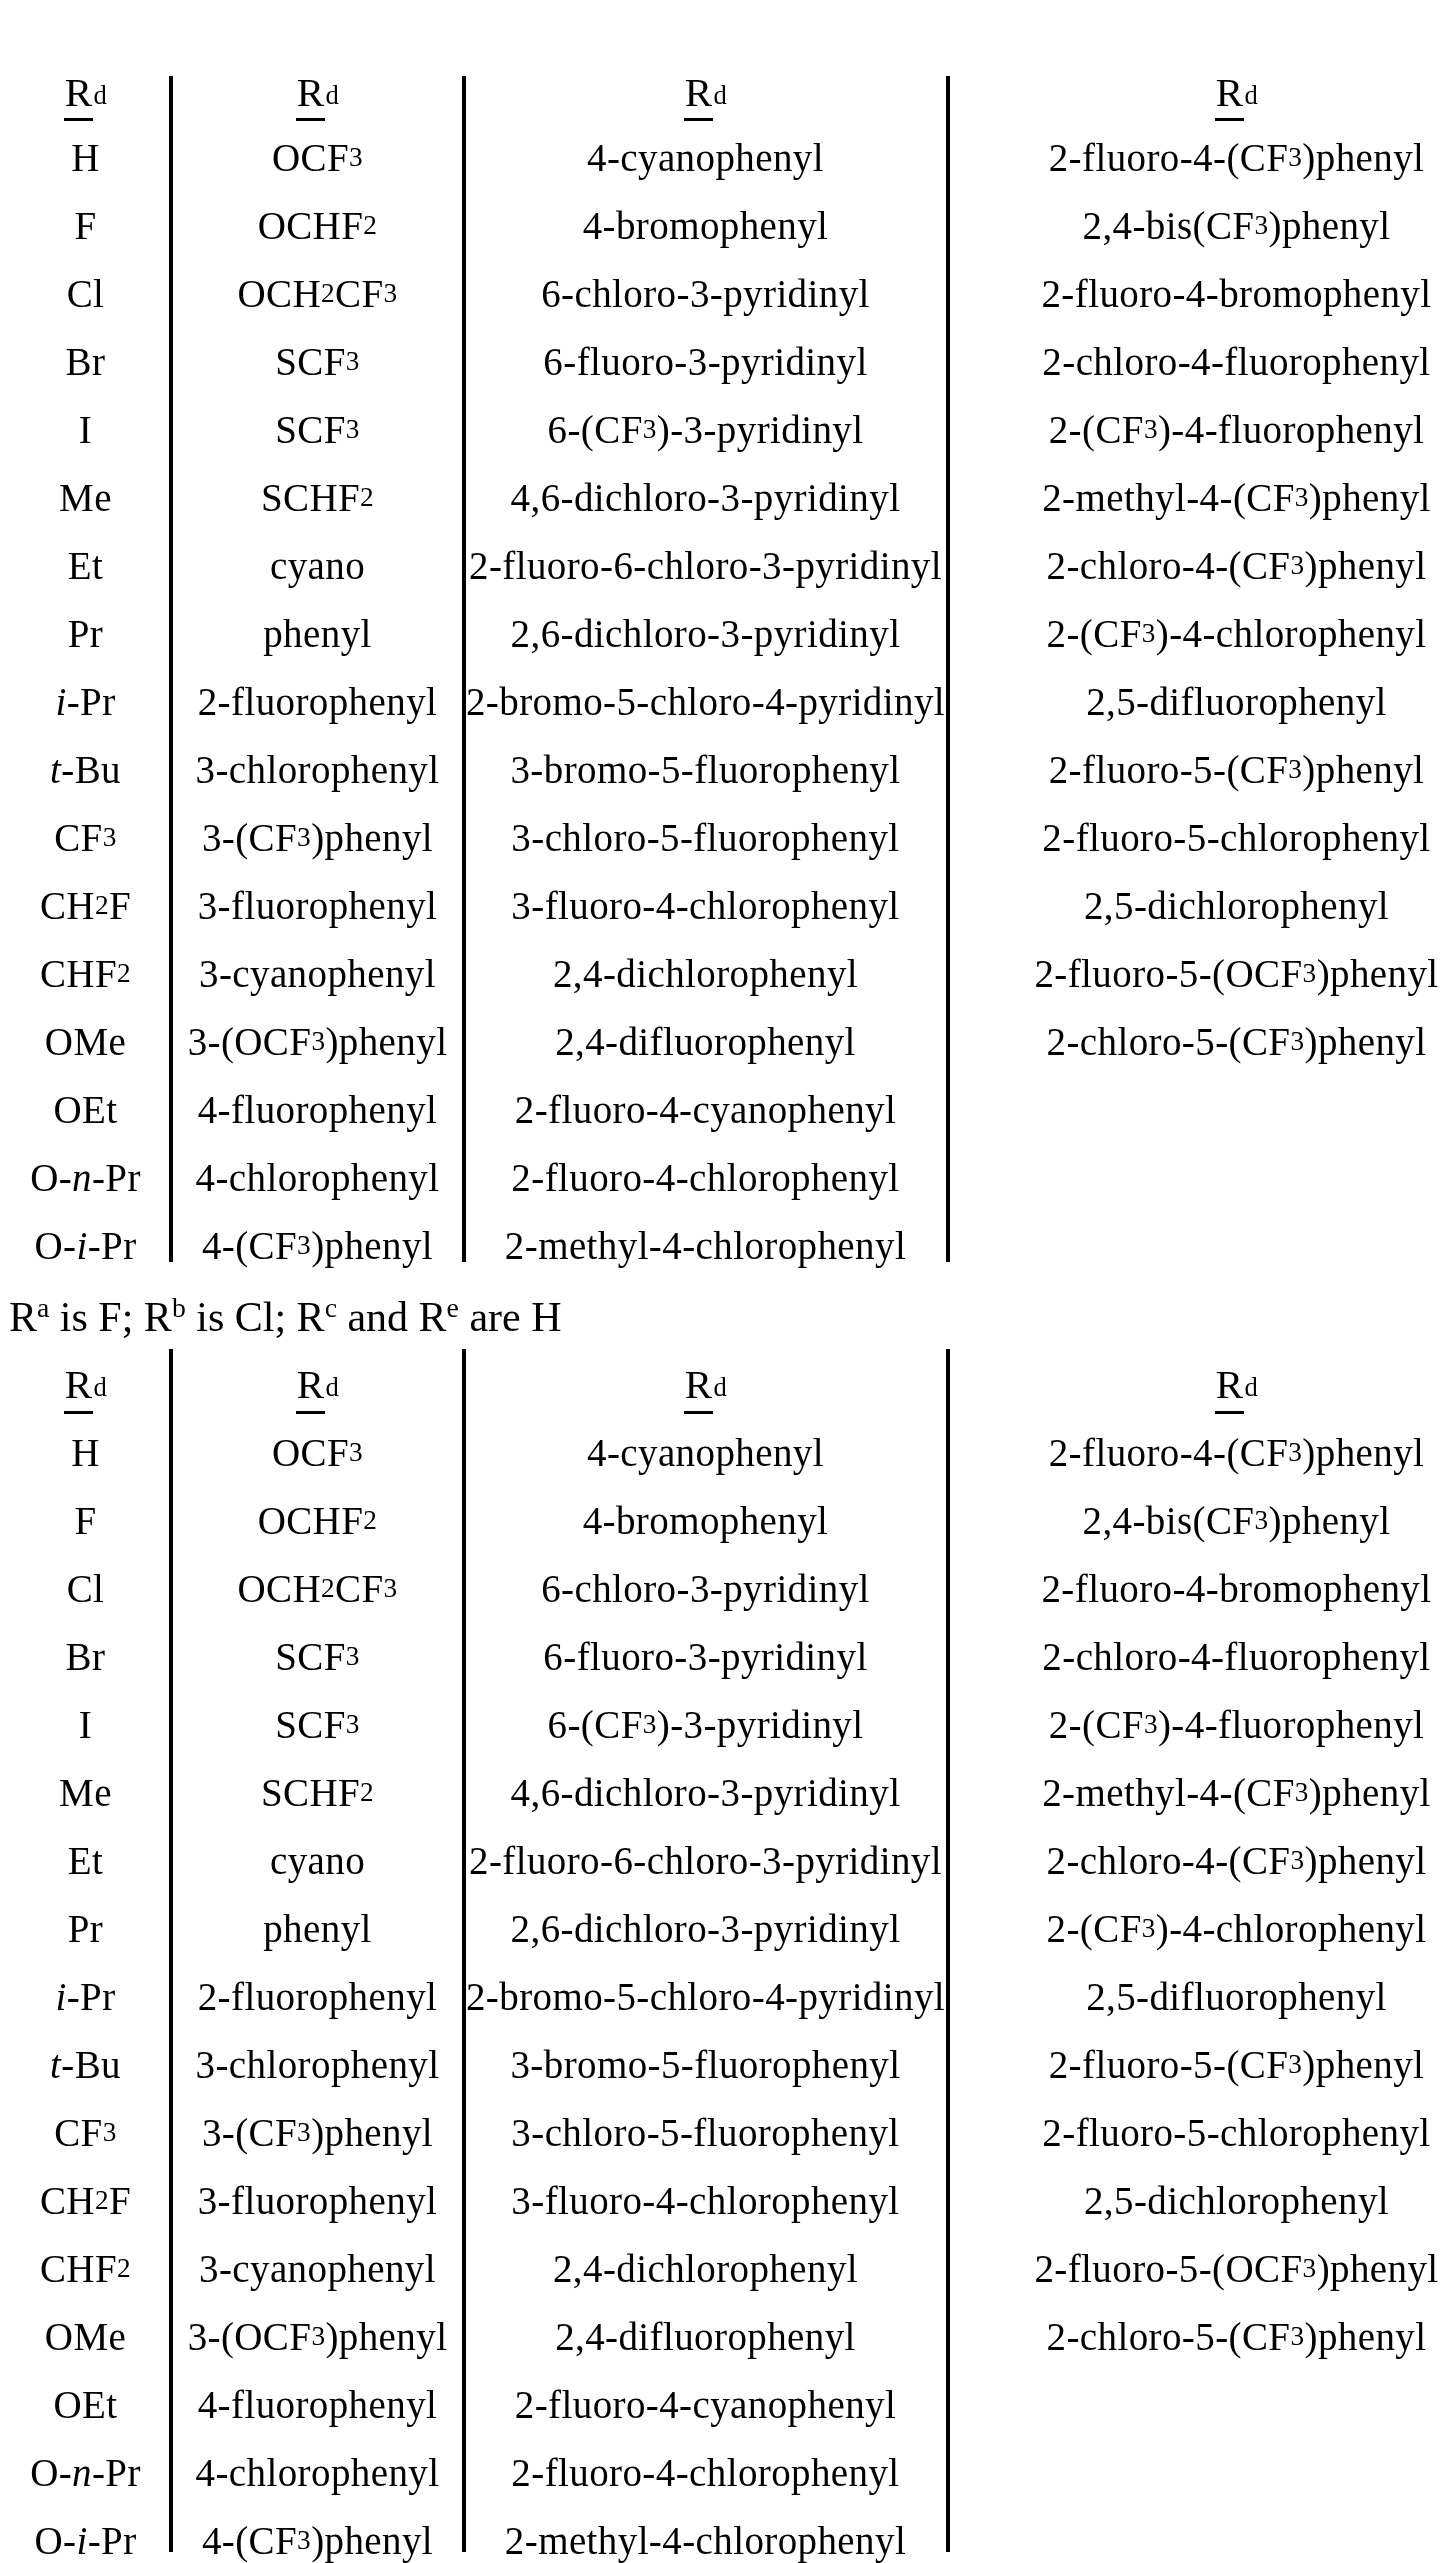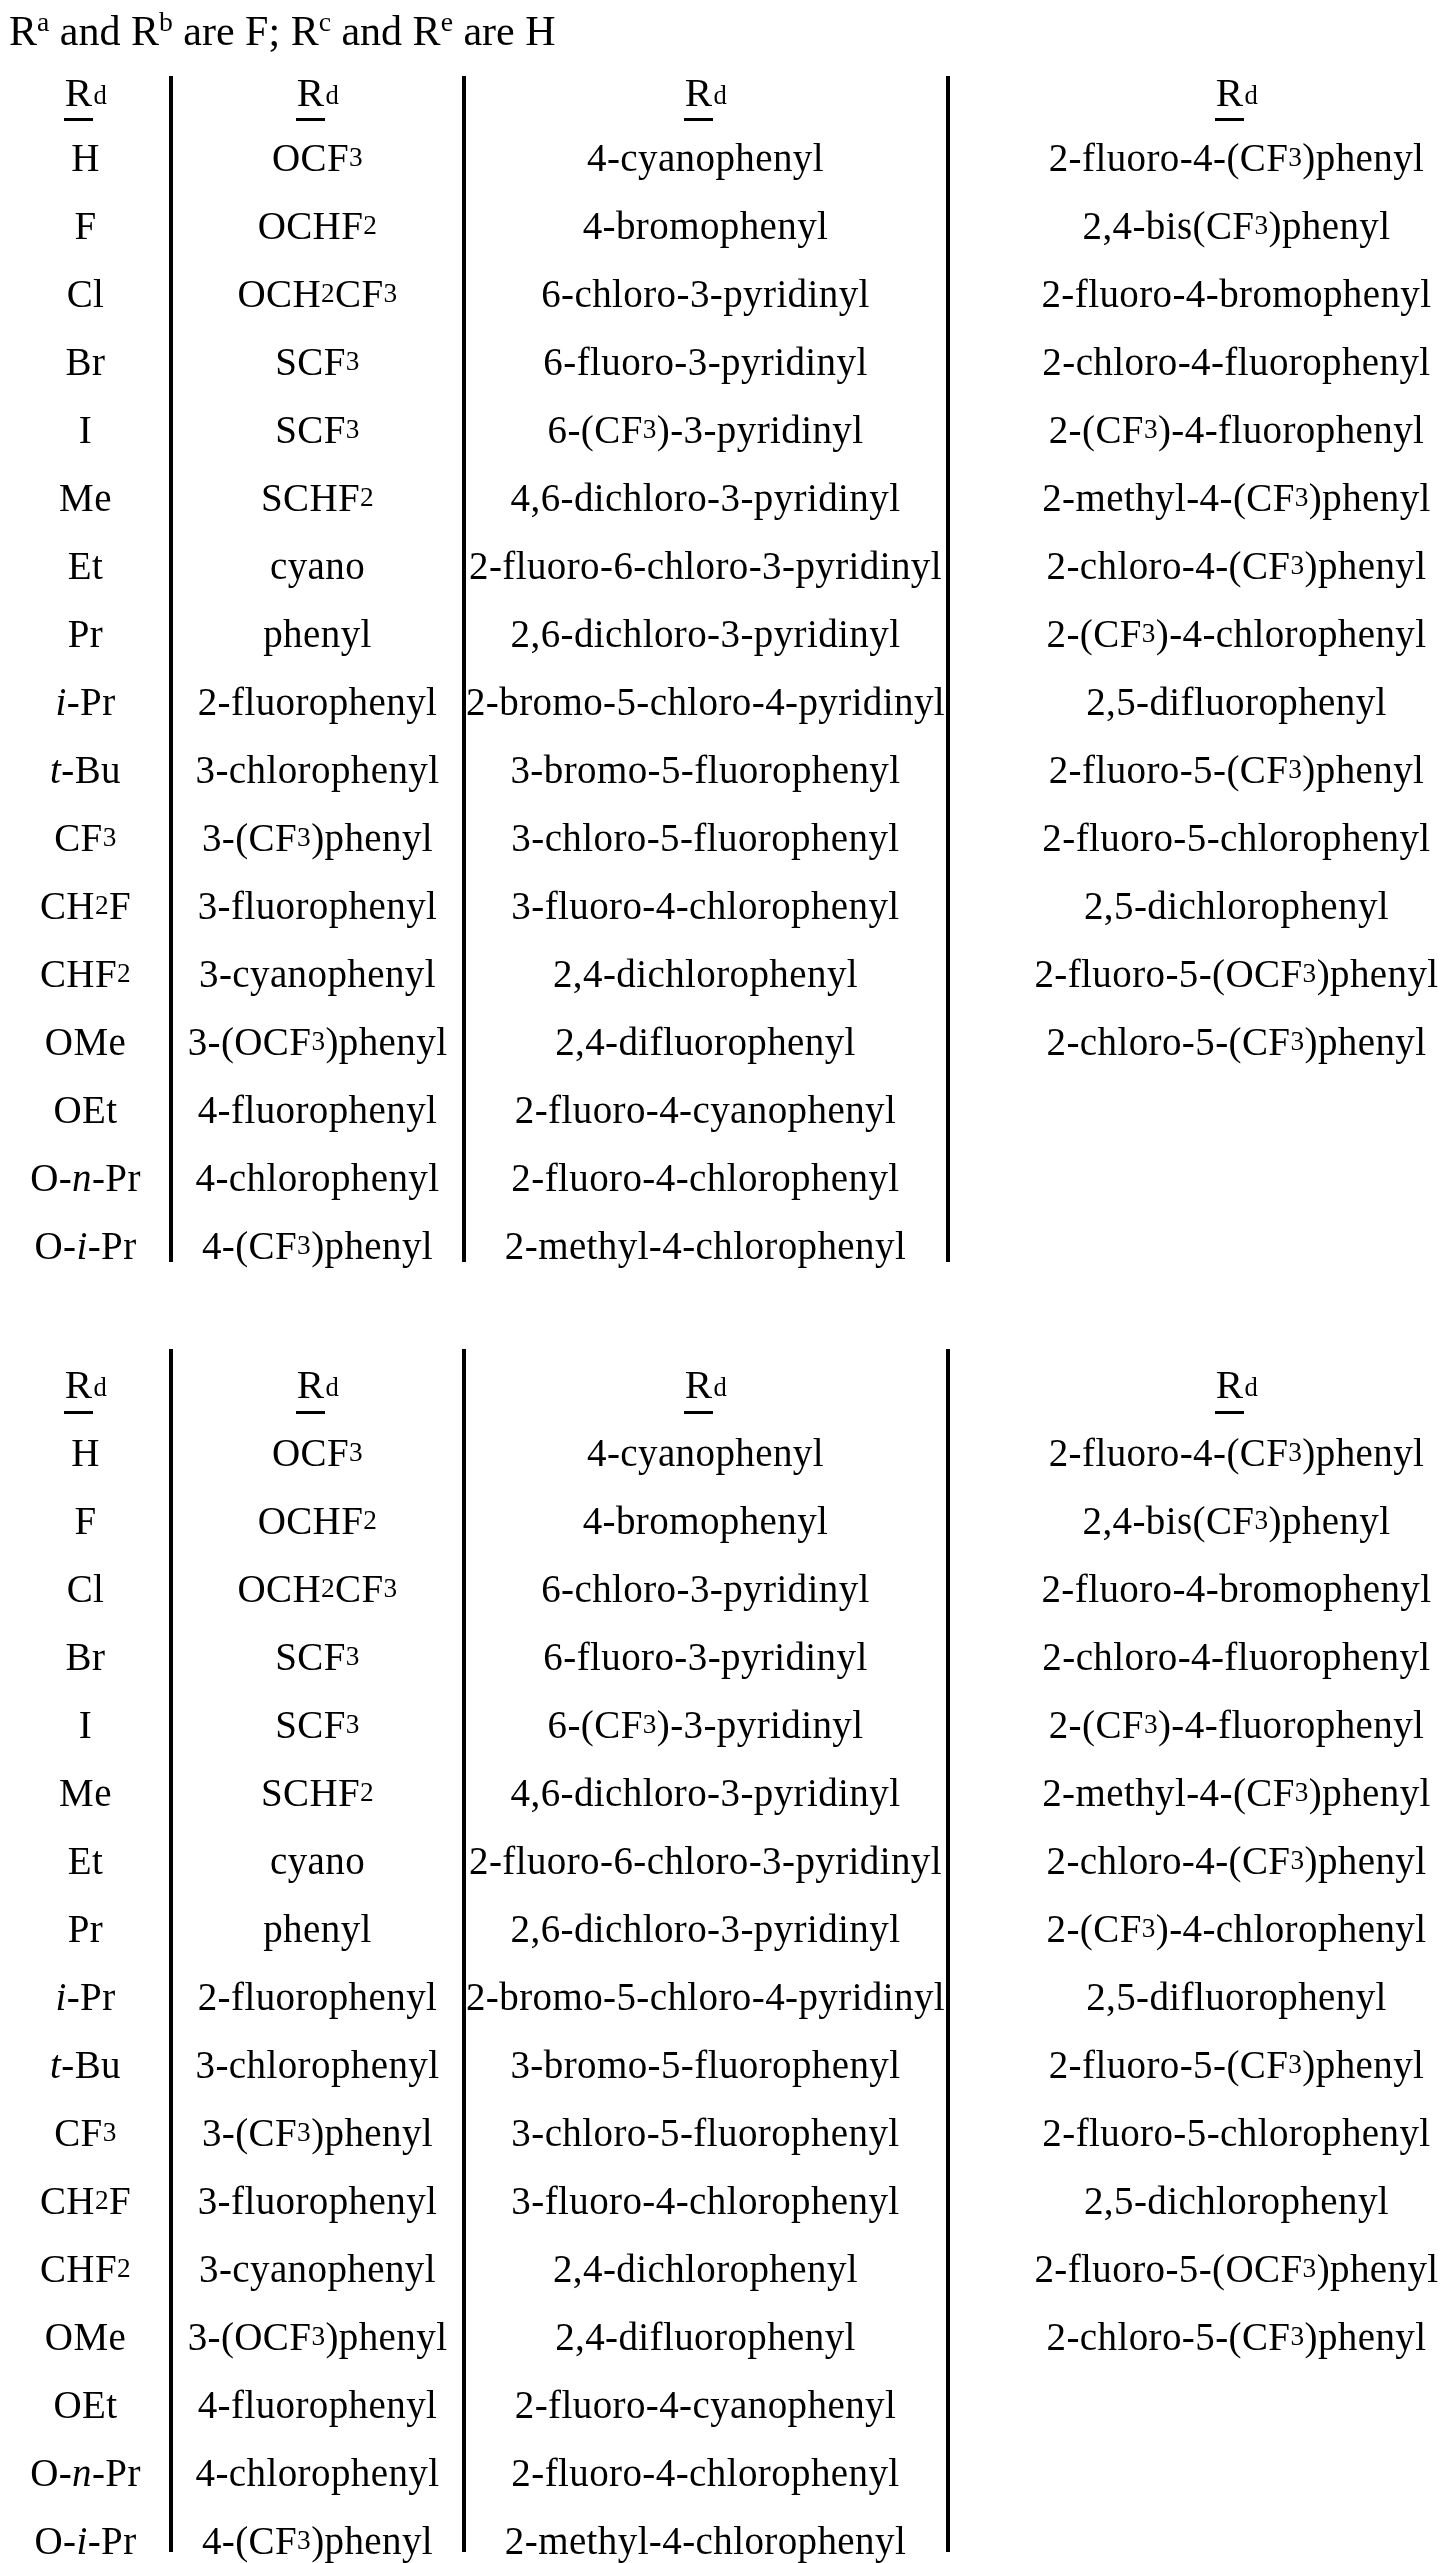--- a/index.html
+++ b/index.html
@@ -31,21 +31,20 @@
   .vline{position:absolute;width:3.6px;background:#000;}
   .t1v{top:76px;height:1186px;}
   .t2v{top:1349px;height:1203px;}
   .v1{left:169px;} .v2{left:462px;} .v3{left:946px;}
 </style>
 </head>
 <body>
 
 <div class="page">
 
-  <div class="scope-title" style="top:7.1px;">R<sup>a</sup> and R<sup>b</sup> are F; R<sup>c</sup> and R<sup>e</sup> are H</div>
   <div class="vline t1v v1"></div>
   <div class="vline t1v v2"></div>
   <div class="vline t1v v3"></div>
   <div class="tbl-grid t1">
       <div class="cell hdr">
         <span class="ul">R</span>
         <sup>d</sup>
       </div>
       <div class="cell hdr">
         <span class="ul">R</span>
@@ -122,20 +121,21 @@
       <div class="cell">O-<i>n</i>-Pr</div>
       <div class="cell">4-chlorophenyl</div>
       <div class="cell">2-fluoro-4-chlorophenyl</div>
       <div class="cell c4"></div>
       <div class="cell">O-<i>i</i>-Pr</div>
       <div class="cell">4-(CF<sub>3</sub>)phenyl</div>
       <div class="cell">2-methyl-4-chlorophenyl</div>
       <div class="cell c4"></div>
     </div>
 
+  <div class="scope-title" style="top:1293px;">R<sup>a</sup> is F; R<sup>b</sup> is Cl; R<sup>c</sup> and R<sup>e</sup> are H</div>
   <div class="vline t2v v1"></div>
   <div class="vline t2v v2"></div>
   <div class="vline t2v v3"></div>
   <div class="tbl-grid t2">
       <div class="cell hdr">
         <span class="ul">R</span>
         <sup>d</sup>
       </div>
       <div class="cell hdr">
         <span class="ul">R</span>

